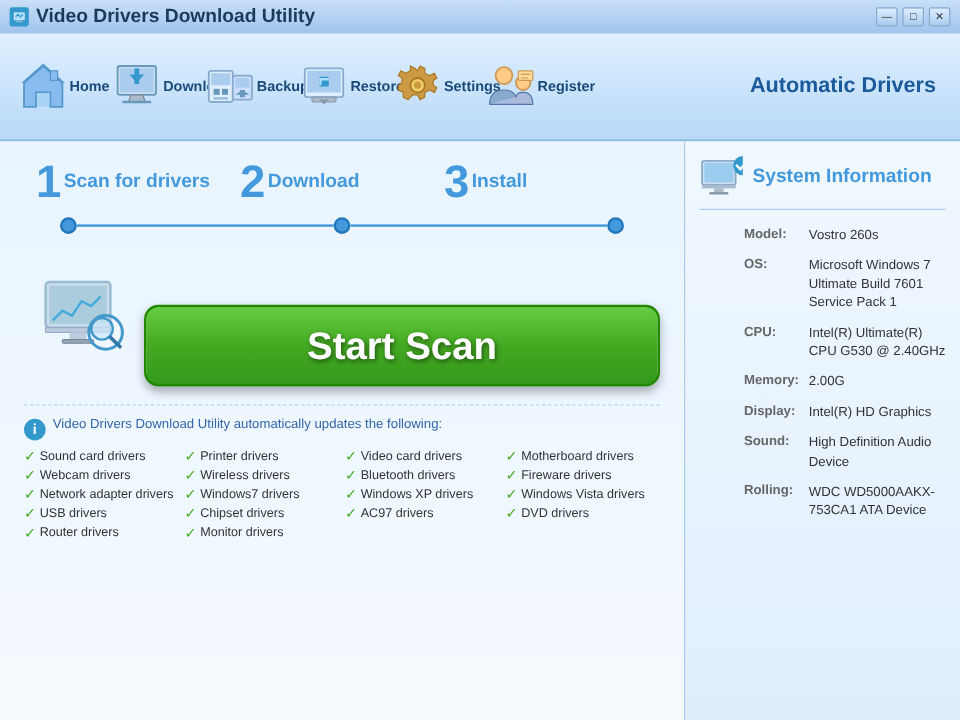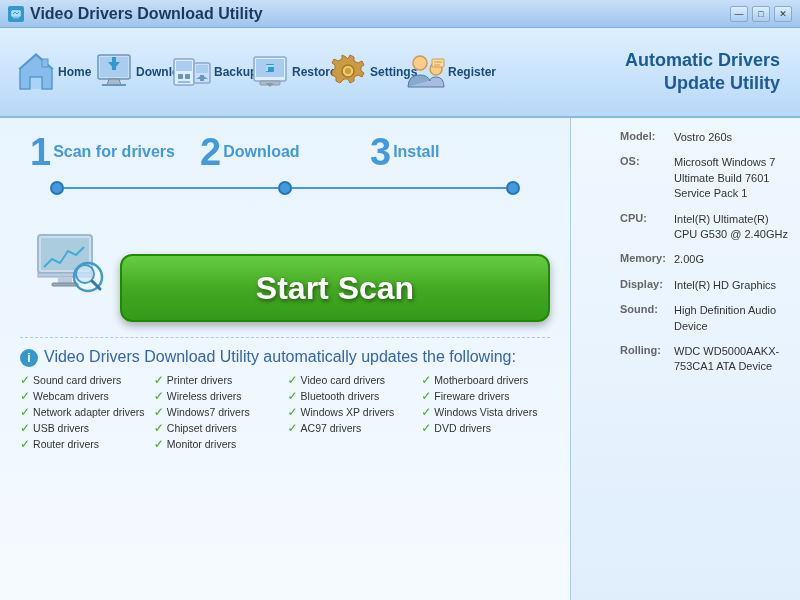--- a/index.html
+++ b/index.html
@@ -214,21 +214,21 @@
       font-size: 12px;
       font-weight: bold;
       display: flex;
       align-items: center;
       justify-content: center;
       margin-right: 6px;
       flex-shrink: 0;
       margin-top: 1px;
     }
     .info-text {
-      font-size: 16px;
+      font-size: 11px;
       color: #3366aa;
     }
 
     
     .drivers-grid {
       display: grid;
       grid-template-columns: repeat(5, 1fr);
       gap: 2px 5px;
       margin-top: 5px;
     }
@@ -396,21 +396,20 @@
           <line x1="30" y1="13" x2="38" y2="13" stroke="#cc9955" stroke-width="1"></line>
           <line x1="30" y1="16" x2="36" y2="16" stroke="#cc9955" stroke-width="1"></line>
         </svg>
       </div>
       <span class="toolbar-label">Register</span>
     </div>
 
   </div>
   <div class="toolbar-brand">
     <div>Automatic Drivers</div>
-    <div>Update  Utility</div>
   </div>
 </div>
 
 <div class="main-content">
 
   <div class="left-panel">
 
     <div class="steps-row">
       <div class="step">
         <span class="step-number">1</span>
@@ -535,20 +534,35 @@
             <span>Monitor drivers</span>
           </div>
           <div class="driver-item"></div>
           <div class="driver-item"></div>
         </div>
     </div>
 
   </div>
 
   <div class="right-panel">
+    <div class="sys-info-header">
+      <div class="sys-info-icon">
+        <svg viewBox="0 0 36 36" width="36" height="36">
+          <rect x="2" y="4" width="28" height="20" rx="2" fill="#ccdded" stroke="#88aacc" stroke-width="1.5"></rect>
+          <rect x="4" y="6" width="24" height="16" fill="#99ccee"></rect>
+          <rect x="2" y="24" width="28" height="3" fill="#aabbcc"></rect>
+          <rect x="12" y="27" width="8" height="3" fill="#aabbcc"></rect>
+          <rect x="8" y="30" width="16" height="2" rx="1" fill="#8899aa"></rect>
+
+          <rect x="28" y="0" width="16" height="16" rx="8" fill="#3399cc"></rect>
+          <polyline points="31,8 34,11 39,5" stroke="white" stroke-width="2" fill="none" stroke-linecap="round"></polyline>
+        </svg>
+      </div>
+      <span class="sys-info-title">System Information</span>
+    </div>
 
     <div id="sys-info-rows">
         <div class="sys-info-row">
           <span class="sys-info-key">Model:</span>
           <span class="sys-info-value">Vostro 260s</span>
         </div>
         <div class="sys-info-row">
           <span class="sys-info-key">OS:</span>
           <span class="sys-info-value">Microsoft Windows 7 Ultimate  Build 7601 Service Pack 1</span>
         </div>

